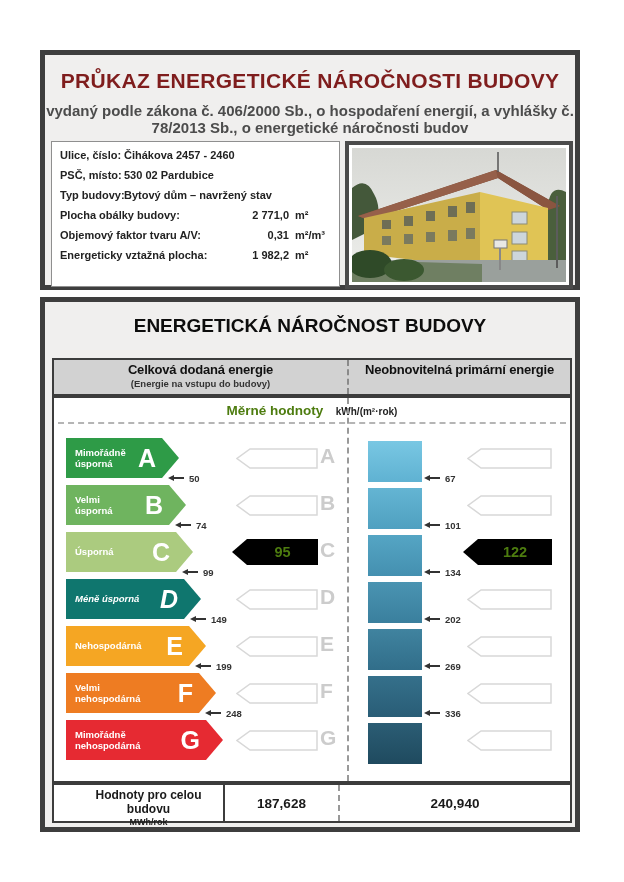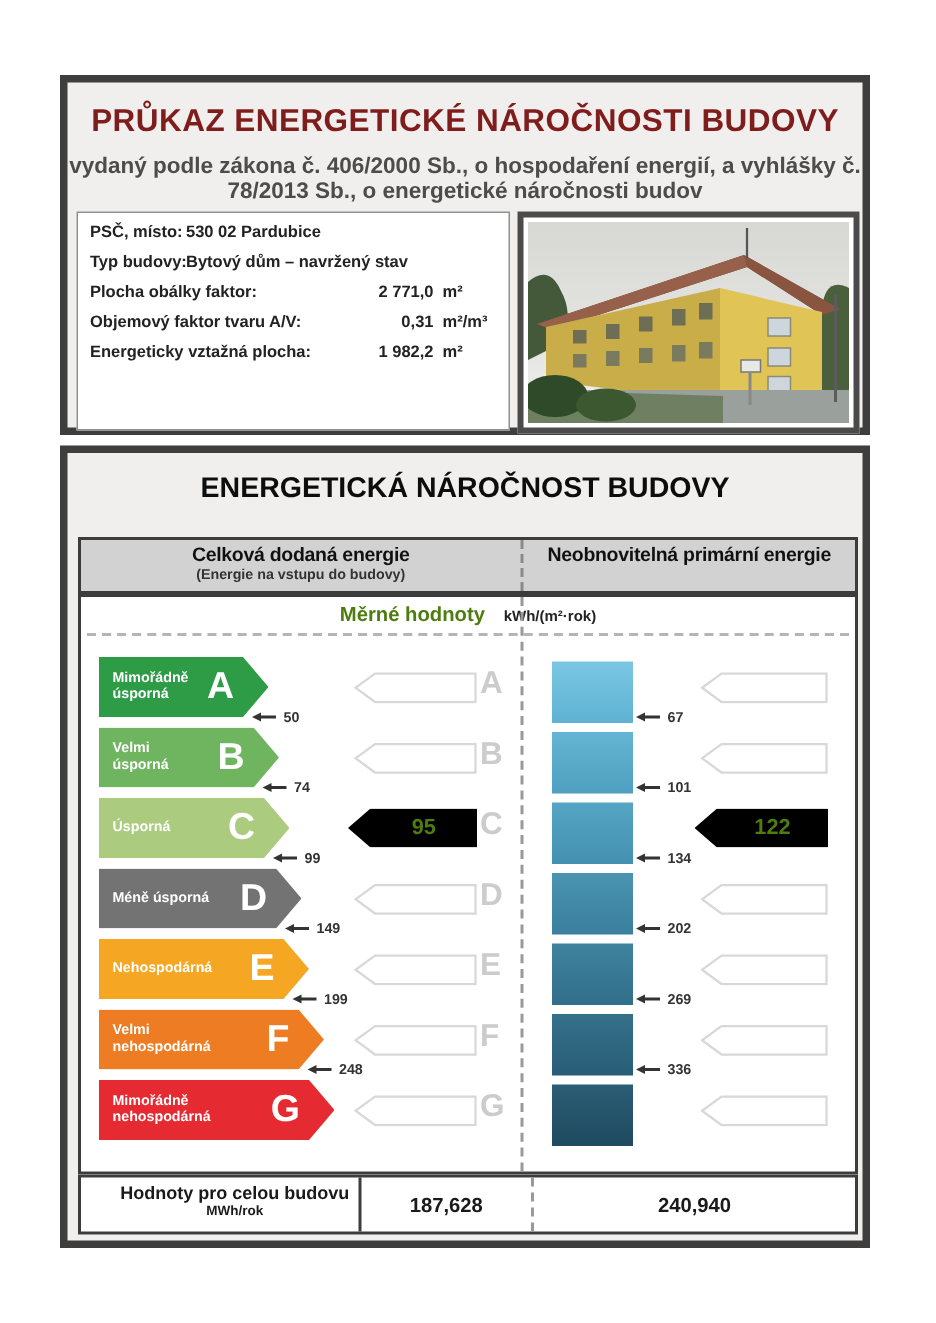--- a/index.html
+++ b/index.html
@@ -66,45 +66,49 @@
   .oarrow{position:absolute;top:10px;}
   .gletter{position:absolute;left:266px;top:6px;font-size:21px;font-weight:bold;color:#cccccc;}
   .val-arrow{position:absolute;top:7px;height:26px;background:#000;color:#4d7c0f;
     font-size:14.5px;font-weight:bold;display:flex;align-items:center;justify-content:center;
     padding-left:15px;box-sizing:border-box;
     clip-path:polygon(15px 0, 100% 0, 100% 100%, 15px 100%, 0 50%);}
   .bbar{position:absolute;left:314px;top:3px;width:54px;height:41px;}
 
   #totals{position:absolute;left:7px;top:481px;width:520px;height:40px;
     border:2px solid #3c3c3c;background:#fff;box-sizing:border-box;display:flex;}
-  .t-label{width:187px;border-right:2px solid #3c3c3c;text-align:center;padding-top:3px;box-sizing:border-box;padding-left:20px;}
+  .t-label{width:171px;border-right:2px solid #3c3c3c;text-align:center;padding-top:3px;box-sizing:border-box;padding-left:20px;}
   .t-label .l1{font-size:12px;font-weight:bold;display:block;line-height:1.2;}
   .t-label .l2{font-size:9px;font-weight:bold;display:block;}
   .t-val{display:flex;align-items:center;justify-content:center;font-size:13.5px;font-weight:bold;box-sizing:border-box;}
   .t-val.v1{width:115px;border-right:2px dashed #999;}
   .t-val.v2{flex:1;}
 </style>
 </head>
 <body>
 
 <div id="box1" class="box">
   <div class="main-title">PRŮKAZ ENERGETICKÉ NÁROČNOSTI BUDOVY</div>
   <div class="main-subtitle">vydaný podle zákona č. 406/2000 Sb., o hospodaření energií, a vyhlášky č. 78/2013 Sb., o energetické náročnosti budov</div>
 
   <div id="info-box">
     <div class="info-row addr">
+      <span class="lbl">Ulice, číslo:</span>
+      <span class="val">Čihákova 2457 - 2460</span>
+    </div>
+    <div class="info-row addr">
       <span class="lbl">PSČ, místo:</span>
       <span class="val">530 02 Pardubice</span>
     </div>
     <div class="info-row addr">
       <span class="lbl">Typ budovy:</span>
       <span class="val">Bytový dům – navržený stav</span>
     </div>
     <div class="info-row num">
-      <span class="lbl">Plocha obálky faktor:</span>
+      <span class="lbl">Plocha obálky budovy:</span>
       <span class="spacer"></span>
       <span class="val">2 771,0</span>
       <span class="unit">m²</span>
     </div>
     <div class="info-row num">
       <span class="lbl">Objemový faktor tvaru A/V:</span>
       <span class="spacer"></span>
       <span class="val">0,31</span>
       <span class="unit">m²/m³</span>
     </div>
@@ -250,21 +254,21 @@
         <span class="bound" style="left:370px">
             <span class="tick"></span>
             <span class="num">134</span>
           </span>
         <div class="val-arrow" style="left:409px;width:89px">
           <span>122</span>
         </div>
       </div>
 
       <div class="row" style="top:181px">
-        <div class="class-arrow" style="width: 135px; background: #737373;">
+        <div class="class-arrow" style="width: 135px; background: #0f766e; font-style: italic;">
           <span class="class-label"><span>Méně úsporná</span><br></span>
           <span class="class-letter">D</span>
         </div>
         <span class="bound" style="left:136px">
             <span class="tick"></span>
             <span class="num">149</span>
           </span>
         <svg class="oarrow" style="left:182px" width="82" height="21">
             <polygon points="81,1 14,1 1,10.5 14,20 81,20" fill="#ffffff" stroke="#d8d8d8" stroke-width="1.5"></polygon>
           </svg>

